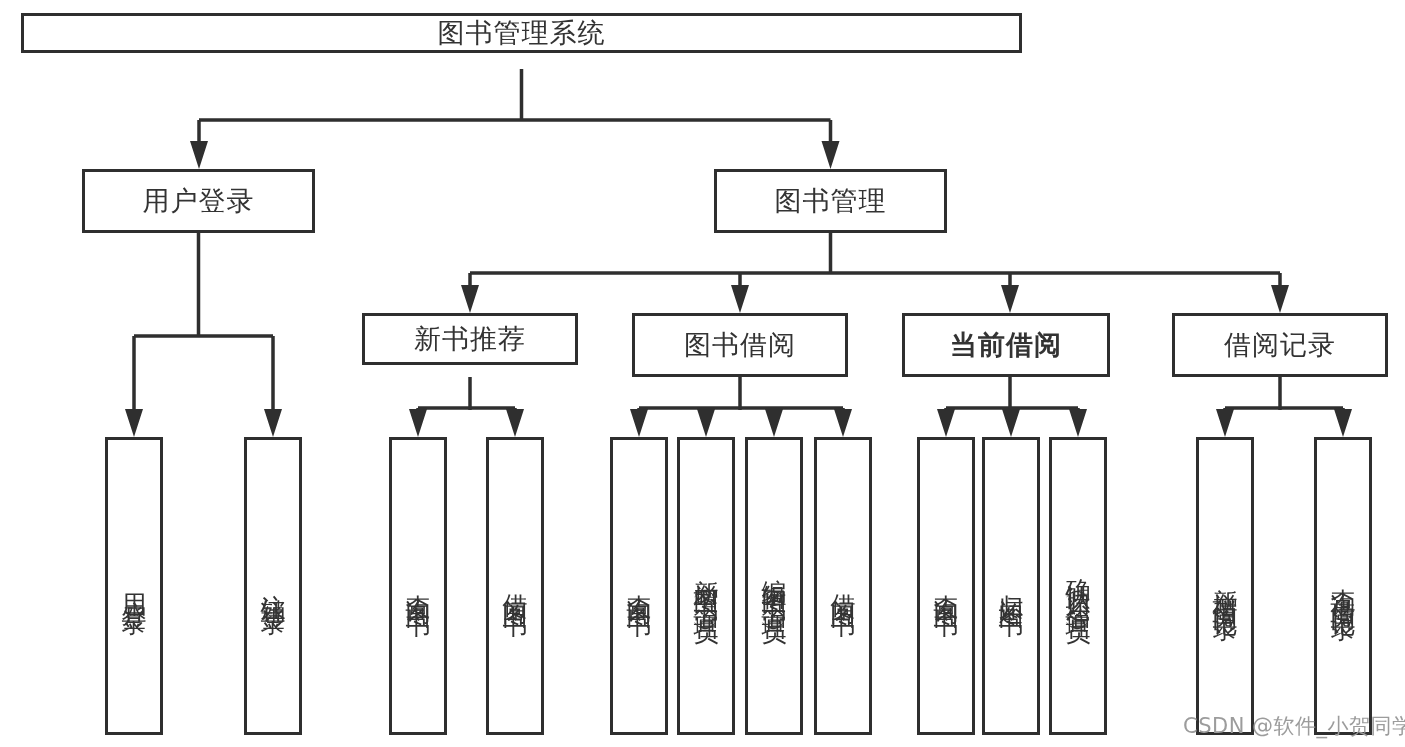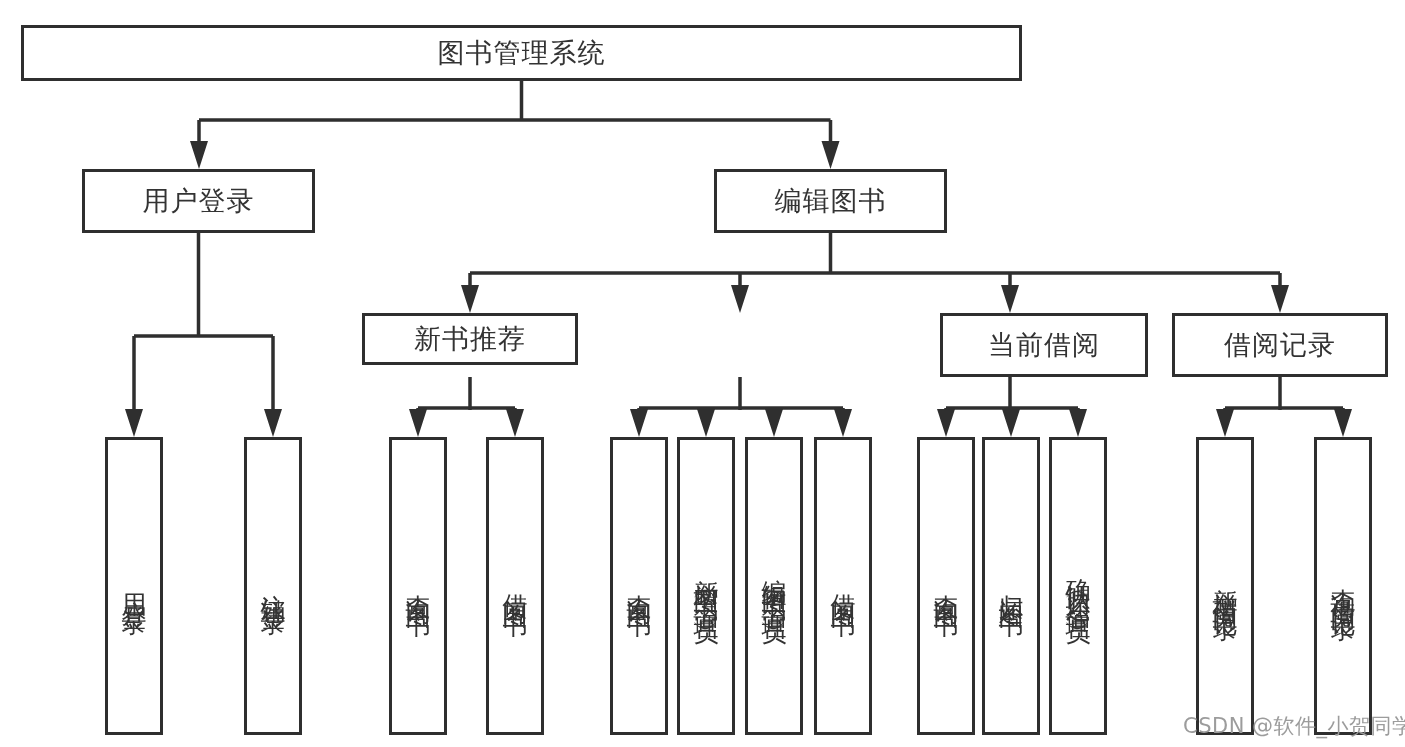--- a/index.html
+++ b/index.html
@@ -73,35 +73,38 @@
              M706 437 L697 409 L715 409 Z
              M774 437 L765 409 L783 409 Z
              M843 437 L834 409 L852 409 Z
              M946 437 L937 409 L955 409 Z
              M1011 437 L1002 409 L1020 409 Z
              M1078 437 L1069 409 L1087 409 Z
              M1225 437 L1216 409 L1234 409 Z
              M1343 437 L1334 409 L1352 409 Z"></path>
   </svg>
 
-  <div class="box hbox" style="left:21px; top:13px; width:1001px; height:56px;margin-top:12px;">
+  <div class="box hbox" style="left:21px; top:13px; width:1001px; height:40px;">
     <span>图书管理系统</span>
   </div>
 
   <div class="box hbox" style="left:82px; top:169px; width:233px; height:64px;">
     <span>用户登录</span>
   </div>
   <div class="box hbox" style="left:714px; top:169px; width:233px; height:64px;">
-    <span>编辑图书</span>
+    <span>图书管理</span>
   </div>
 
   <div class="box hbox" style="left:362px; top:313px; width:216px; height:52px;">
     <span>新书推荐</span>
   </div>
-  <div class="box hbox" style="left:940px; top:313px; width:208px; height:64px;">
+  <div class="box hbox" style="left:632px; top:313px; width:216px; height:64px;">
+    <span>图书借阅</span>
+  </div>
+  <div class="box hbox" style="left:902px; top:313px; width:208px; height:64px;font-weight:bold;">
     <span>当前借阅</span>
   </div>
   <div class="box hbox" style="left:1172px; top:313px; width:216px; height:64px;text-align:right;">
     <span>借阅记录</span>
   </div>
 
   <div class="box vbox" style="left:105px; top:437px; width:58px; height:298px;">
     <span>用户登录</span>
   </div>
   <div class="box vbox" style="left:244px; top:437px; width:58px; height:298px;">

